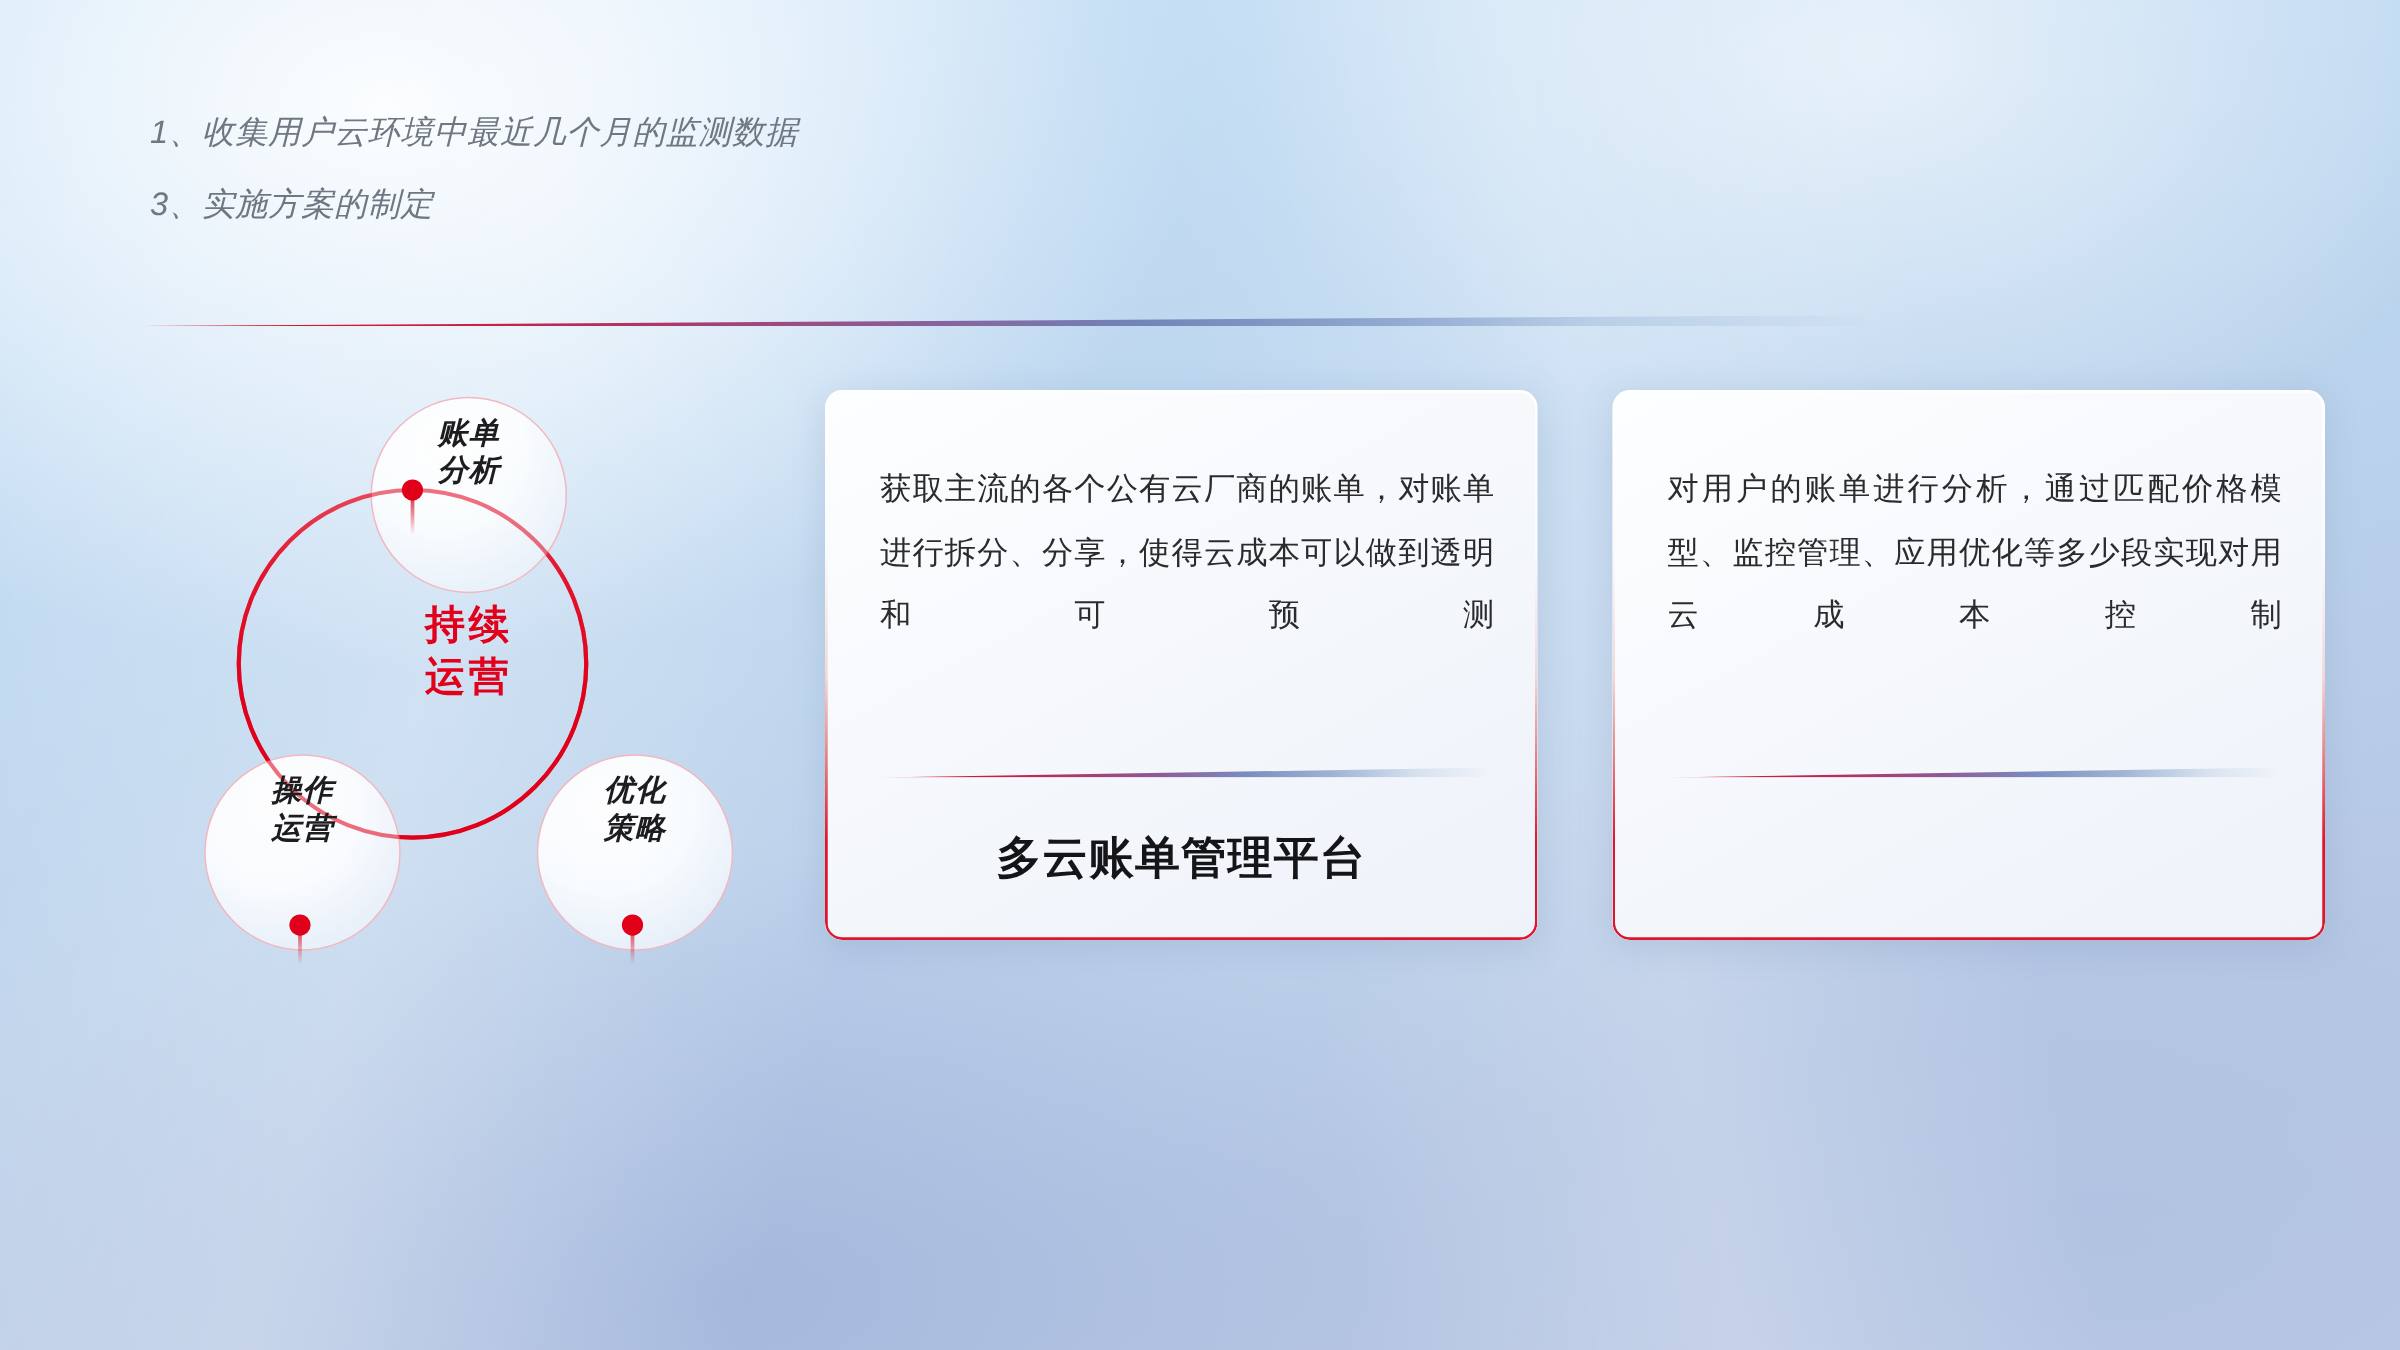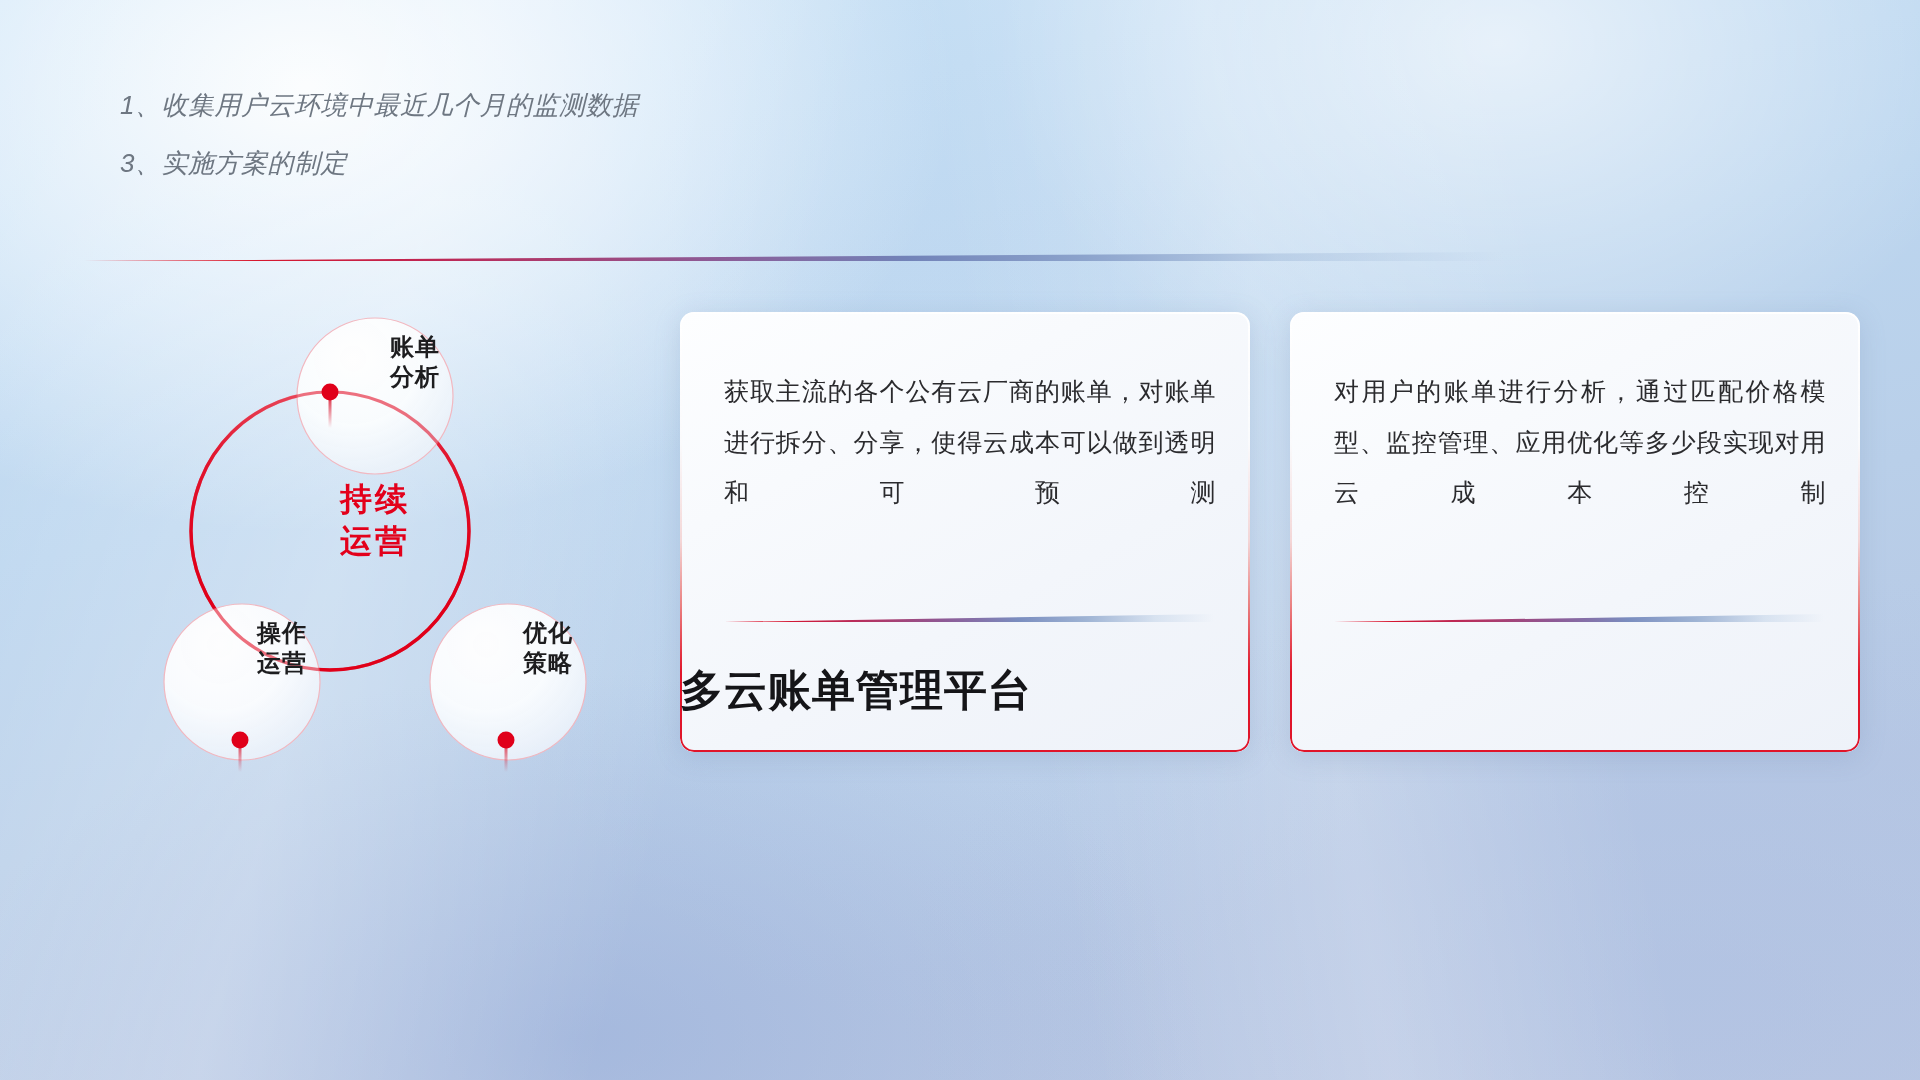--- a/index.html
+++ b/index.html
@@ -59,27 +59,28 @@
        rgba(166,190,220,0.55) 84%, rgba(190,210,232,0) 100%);
     clip-path:polygon(0 100%, 100% 0, 100% 100%);
   }
 
   
   #venn{ position:absolute; left:95px; top:286px; width:470px; height:490px; }
   #venn svg{ display:block; width:470px; height:490px; overflow:visible; }
 
   .bubble-label{
     position:absolute;
-    text-align:right;
+    text-align:center;
     color:#1d1d1f;
     font-weight:700;
     font-size:24px;
     line-height:1.26;
     letter-spacing:1px;
     white-space:nowrap;
+    font-style:italic;
   }
   #label-bill  { left:215px; top:46px;  width:130px; }
   #label-ops   { left:82px;  top:332px; width:130px; }
   #label-opt   { left:348px; top:332px; width:130px; }
 
   #center-label{
     position:absolute;
     left:205px; top:193px; width:150px;
     text-align:center;
     color:#e3001b;
@@ -93,21 +94,21 @@
   .card{
     position:absolute;
     top:312px;
     width:570px; height:440px;
     border-radius:14px;
     background:
       linear-gradient(152deg, #fdfeff 0%, #f8fafd 30%, #f3f6fb 62%, #eef2f9 100%);
     box-shadow:0 5px 26px rgba(108,132,175,0.22);
     overflow:hidden;
   }
-  #card-1{ left:680px; }
+  #card-1{ left:660px; }
   #card-2{ left:1290px; }
 
   
   .card-border{
     position:absolute; inset:0;
     border-radius:14px;
     padding:2px;
     background:linear-gradient(180deg,
         rgba(255,255,255,0.95) 0%,
         rgba(250,250,252,0.9) 30%,
@@ -140,22 +141,23 @@
     background:linear-gradient(90deg,
        #e3001b 0%, #d9112a 10%, #bb2b58 26%,
        #8d5a96 45%, #7a8dbf 60%, #9fb4d4 74%,
        rgba(190,208,230,0.5) 88%, rgba(205,220,238,0) 100%);
     clip-path:polygon(0 100%, 100% 0, 100% 100%);
   }
 
   .card-title{
     position:absolute;
     left:0; right:0; top:350px;
+    text-align:center;
     color:#151518;
-    font-size:43px;
+    font-size:36px;
     font-weight:700;
     letter-spacing:1px;
     white-space:nowrap;
   }
 </style>
 </head>
 <body>
 
 <div id="stage">
 

